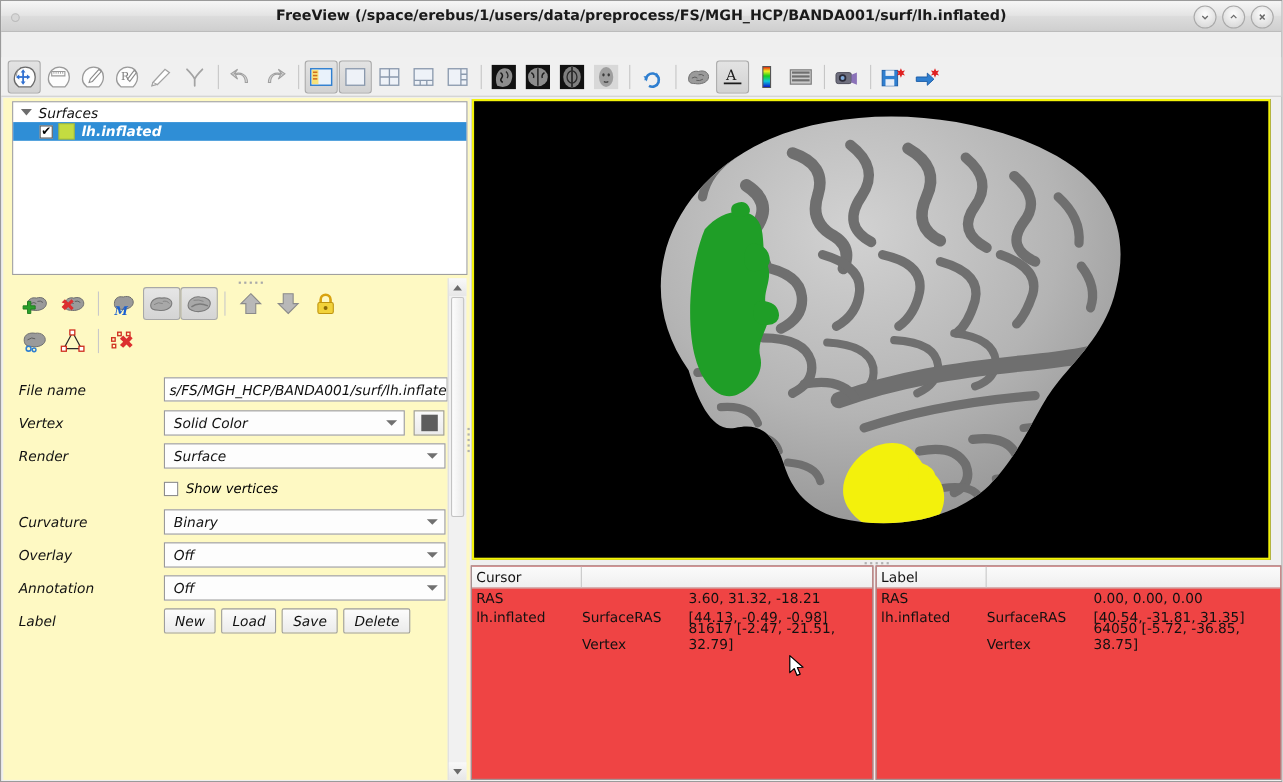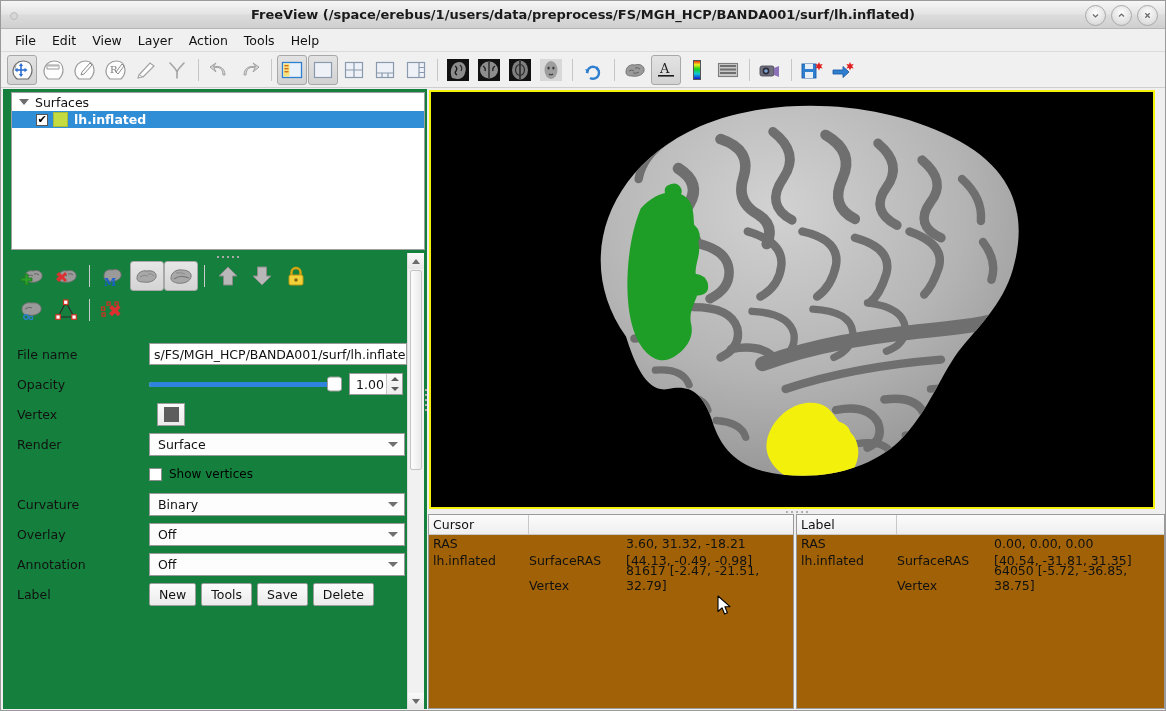--- a/index.html
+++ b/index.html
@@ -74,21 +74,22 @@
     background: linear-gradient(to bottom,#e3e3e3,#d2d2d2);
     border: 1px solid #a8a8a8;
   }
   .tb-sep {
     width: 1px; height: 22px; background: #c6c6c6; margin: 0 5px;
   }
 
   
   #left-panel {
     position: absolute; left: 2px; top: 88px; width: 424px; height: 620px;
-    background: #15803d;
+    background: #fef9c3;
+    font-style: italic;
   }
   #layer-tree {
     position: absolute; left: 8px; top: 3px; width: 414px; height: 158px;
     background: #ffffff; border: 1px solid #a0a0a0; box-sizing: border-box;
   }
   .tree-header-row {
     display: flex; align-items: center; height: 18px; padding-left: 4px;
     font-size: 12.5px; color: #111;
   }
   .tri-down {
@@ -229,21 +230,21 @@
   #render-view {
     position: absolute; left: 428px; top: 89px; width: 726px; height: 419px;
     background: #000; border: 2px solid #f2f20a; box-sizing: border-box;
     overflow: hidden;
   }
   #brain-svg { position: absolute; left: 0; top: 0; }
 
   
   .info-panel {
     position: absolute; top: 513px; height: 195px;
-    background: #a16207; border: 1px solid #9a9a9a; box-sizing: border-box;
+    background: #ef4444; border: 1px solid #9a9a9a; box-sizing: border-box;
     overflow: hidden;
   }
   #info-cursor { left: 427px; width: 366px; }
   #info-mouse  { left: 795px; width: 369px; }
   .info-head {
     display: flex; height: 19px; align-items: center;
     background: linear-gradient(to bottom,#fbfbfb,#efefef);
     border-bottom: 1px solid #c8c8c8; font-size: 12.5px; color: #111;
   }
   .info-head .c1 { width: 100px; padding-left: 4px; border-right: 1px solid #c8c8c8; height: 19px; line-height: 19px; box-sizing: border-box;}
@@ -286,29 +287,20 @@
           </svg>
       </div>
       <div class="win-btn">
         <svg width="9" height="9" viewBox="0 0 9 9">
             <path d="M2.3 2.3 L6.7 6.7 M6.7 2.3 L2.3 6.7" stroke="#6a6a6a" stroke-width="1.3"></path>
           </svg>
       </div>
     </div>
   </div>
 
-  <div id="menubar">
-    <div class="menu-item">File</div>
-    <div class="menu-item">Edit</div>
-    <div class="menu-item">View</div>
-    <div class="menu-item">Layer</div>
-    <div class="menu-item">Action</div>
-    <div class="menu-item">Tools</div>
-    <div class="menu-item">Help</div>
-  </div>
 
   <div id="toolbar">
 
     <div class="tb-btn checked">
       <svg width="24" height="22" viewBox="0 0 24 22">
         <path d="M3 13 C3 6 8 2 13 2 C19 2 22 6 22 11 C22 15 20 18 18 20 L7 20 C5 18 3 17 3 13 Z" fill="#fdfdfd" stroke="#6a6a6a" stroke-width="1.2"></path>
         <path d="M9 2 Q5 5 5 10" fill="none" stroke="#8d8d8d" stroke-width="0.8"></path>
         <g fill="#2f6fd0">
           <path d="M11 4 l2.2 3 -4.4 0 z"></path>
             <path d="M11 18 l2.2 -3 -4.4 0 z"></path>
@@ -627,39 +619,27 @@
       </div>
     </div>
 
     <div id="form">
 
       <div class="frow">
         <div class="flabel">File name</div>
         <div class="lineedit" style="width:258px;">s/FS/MGH_HCP/BANDA001/surf/lh.inflated</div>
       </div>
 
-      <div class="frow">
-        <div class="flabel">Opacity</div>
-        <div class="slider-wrap" style="width:192px;">
-          <div class="slider-groove" style="width:192px;">
-            <div class="slider-fill" style="width:180px;"></div>
-          </div>
-          <div class="slider-handle" style="left:178px;"></div>
-        </div>
-        <div class="spin" style="width:54px; margin-left:8px;">
-          <div class="val">1.00</div>
-          <div class="btns">
-            <span class="sp-up"></span>
-              <span class="sp-dn"></span>
-          </div>
-        </div>
-      </div>
 
       <div class="frow">
         <div class="flabel">Vertex</div>
+        <div class="combo" style="width:219px;">
+          <span>Solid Color</span>
+          <span class="arrow"></span>
+        </div>
         <div class="colorswatch" style="margin-left:8px;">
           <i style="background:#5d5d5d"></i>
         </div>
       </div>
 
       <div class="frow">
         <div class="flabel">Render</div>
         <div class="combo" style="width:256px;">
           <span>Surface</span>
           <span class="arrow"></span>
@@ -695,21 +675,21 @@
         <div class="flabel">Annotation</div>
         <div class="combo" style="width:256px;">
           <span>Off</span>
           <span class="arrow"></span>
         </div>
       </div>
 
       <div class="frow">
         <div class="flabel">Label</div>
         <div class="btn">New</div>
-        <div class="btn">Tools</div>
+        <div class="btn">Load</div>
         <div class="btn">Save</div>
         <div class="btn">Delete</div>
       </div>
     </div>
 
   </div>
 
   <div id="panel-scroll">
     <div class="sb-arrow" style="top:0;">
         <span class="tri-up-sm"></span>

